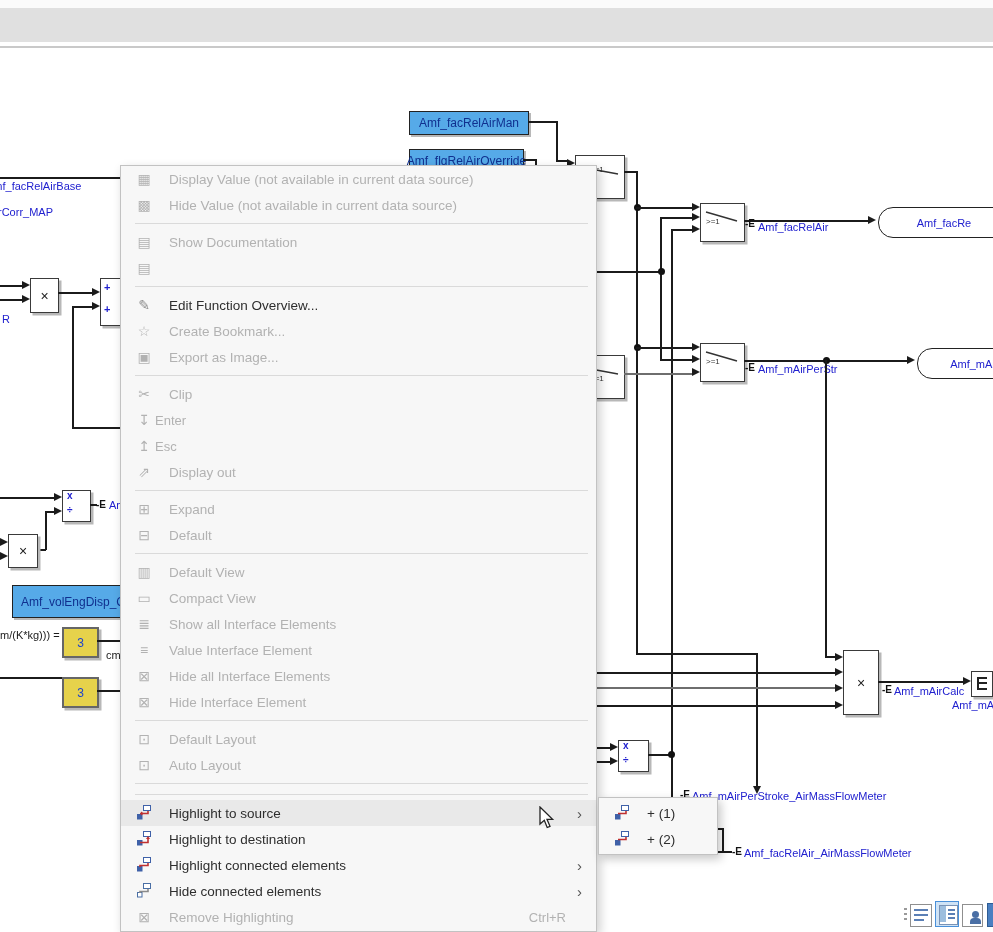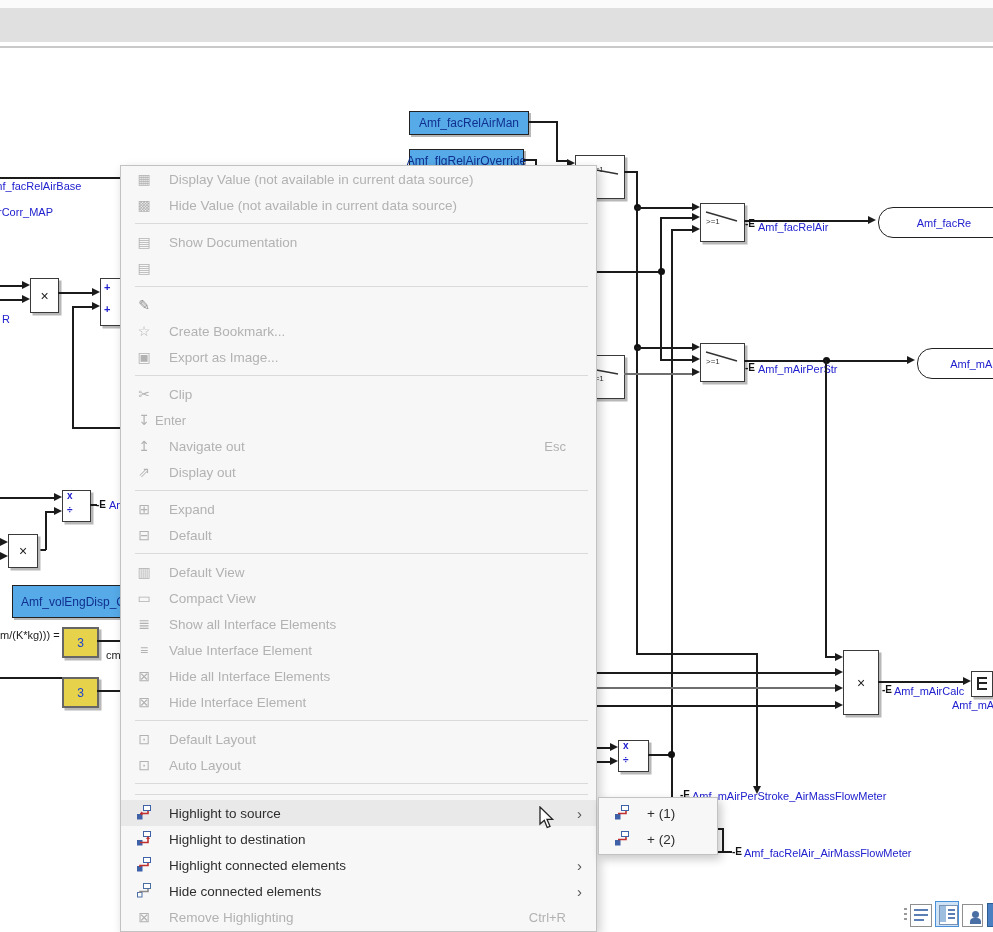--- a/index.html
+++ b/index.html
@@ -266,41 +266,41 @@
     <div class="mi dis">
       <span class="mi-ic">▤</span>
       <span class="mi-label">Show Documentation</span>
       </div>
     <div class="mi dis">
       <span class="mi-ic">▤</span>
       </div>
     <div class="msep"></div>
     <div class="mi en">
       <span class="mi-ic pencil">✎</span>
+      <span class="mi-label">Edit Function Overview...</span>
       </div>
     <div class="mi dis">
       <span class="mi-ic">☆</span>
       <span class="mi-label">Create Bookmark...</span>
       </div>
     <div class="mi dis">
       <span class="mi-ic">▣</span>
       <span class="mi-label">Export as Image...</span>
       </div>
     <div class="msep"></div>
     <div class="mi dis">
       <span class="mi-ic">✂</span>
       <span class="mi-label">Clip</span>
       </div>
     <div class="mi dis">
       <span class="mi-ic">↧</span>
       <span class="mi-short">Enter</span>
       </div>
     <div class="mi dis">
       <span class="mi-ic">↥</span>
-      <span class="mi-label">Navigate out</span>
       <span class="mi-short">Esc</span>
       </div>
     <div class="mi dis">
       <span class="mi-ic">⇗</span>
       <span class="mi-label">Display out</span>
       </div>
     <div class="msep"></div>
     <div class="mi dis">
       <span class="mi-ic">⊞</span>
       <span class="mi-label">Expand</span>

